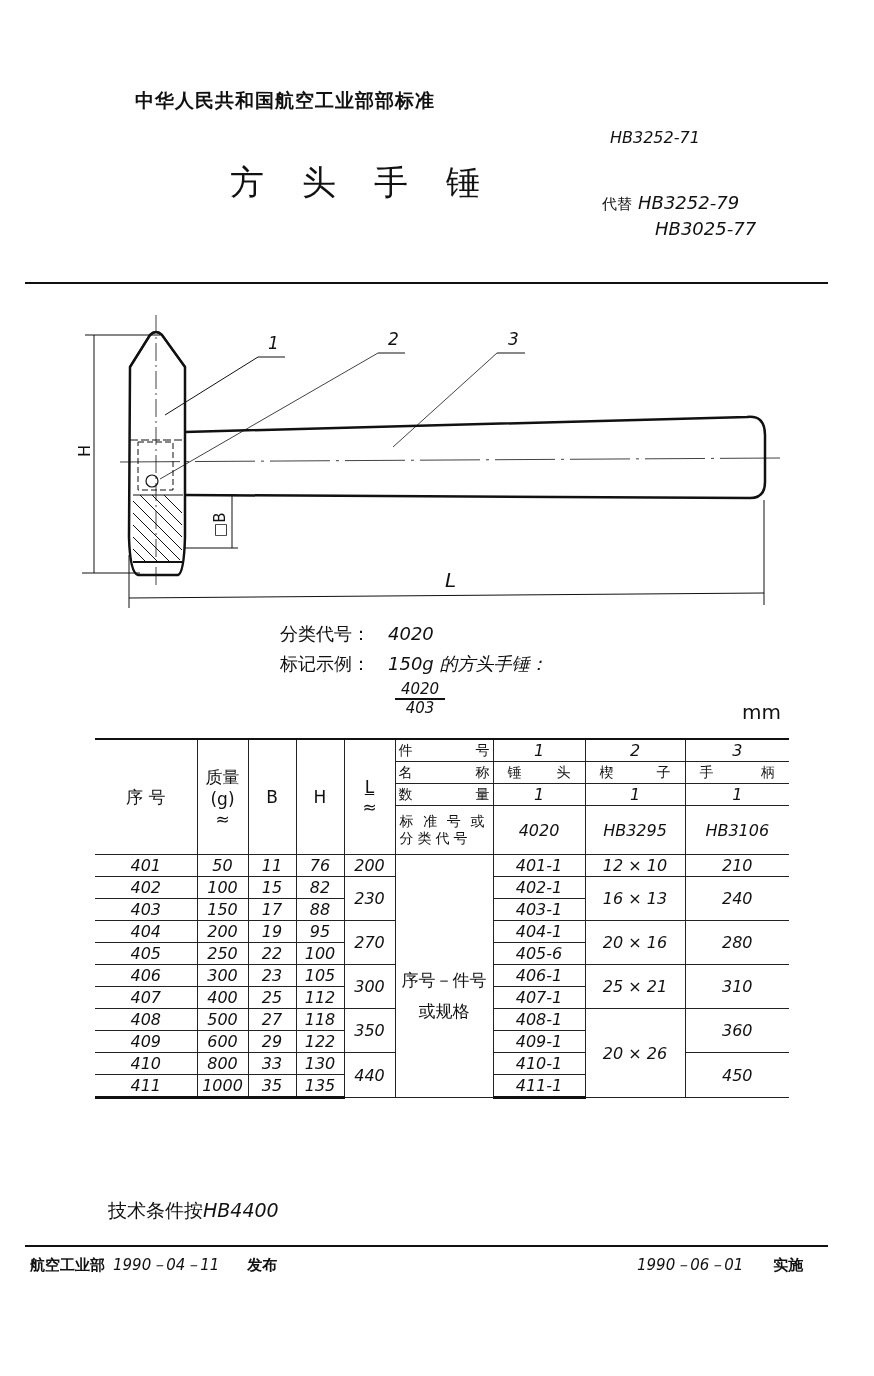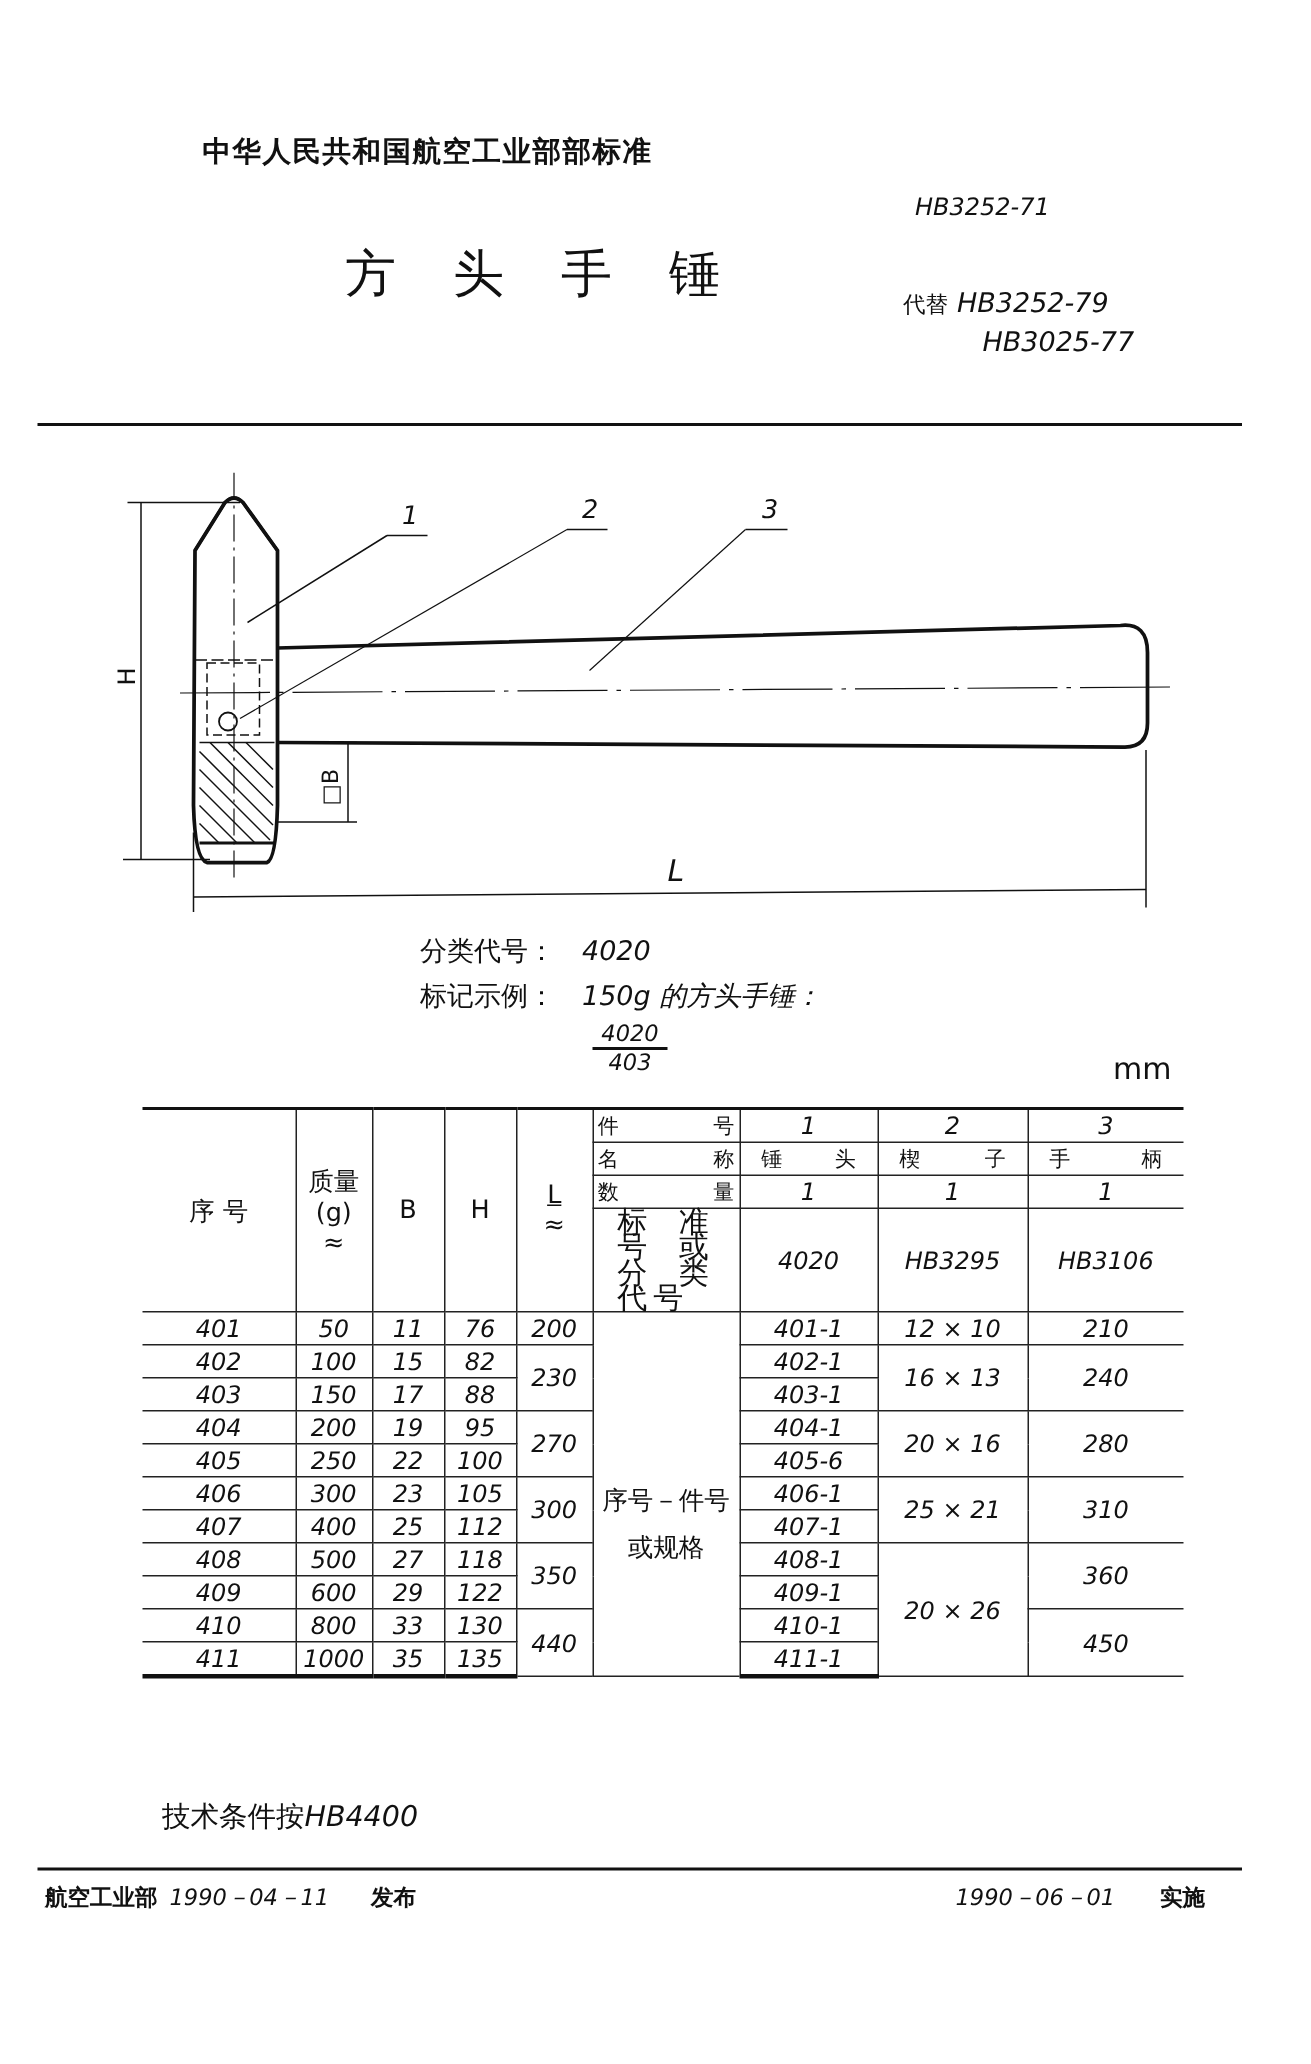--- a/index.html
+++ b/index.html
@@ -18,21 +18,21 @@
   .mark { left: 280px; top: 652px; font-size: 18px; }
   .frac { left: 395px; top: 680px; font-size: 15px; font-style: italic; text-align: center; width: 50px; }
   .frac .num { border-bottom: 2px solid #111; line-height: 18px; }
   .frac .den { line-height: 16px; }
   .unit { left: 742px; top: 700px; font-size: 20px; }
   table.spec { position: absolute; left: 95px; top: 738px; border-collapse: collapse; font-style: italic; font-size: 16px; }
   table.spec td { border: 1px solid #222; text-align: center; padding: 0; height: 21px; }
   table.spec tr.hdr td { height: 21px; }
   .spec .topline td { border-top: 2px solid #111; }
   .spec tr.last td { border-bottom: 3px solid #111; }
-  .spec .lh { text-align: justify; font-style: normal; padding: 0 16px; font-size: 20px; }
+  .spec .lh { text-align: justify; font-style: normal; padding: 0 4px; font-size: 14px; }
   .spec .kv { font-style: normal; display: flex; justify-content: space-between; padding: 0 3px; font-size: 14px; }
   .spec .cn { font-style: normal; font-size: 17px; }
   .tech { left: 108px; top: 1198px; font-size: 19px; }
   .tech .v { font-style: italic; }
   .hr-bot { left: 25px; top: 1245px; width: 803px; height: 2px; background: #111; }
   .foot-l { left: 30px; top: 1256px; font-size: 15px; }
   .foot-l b { font-weight: bold; }
   .foot-l .d { font-style: italic; margin-left: 8px; }
   .foot-l .p { margin-left: 28px; font-weight: bold; text-align: right; }
   .foot-r { left: 637px; top: 1256px; font-size: 15px; }

